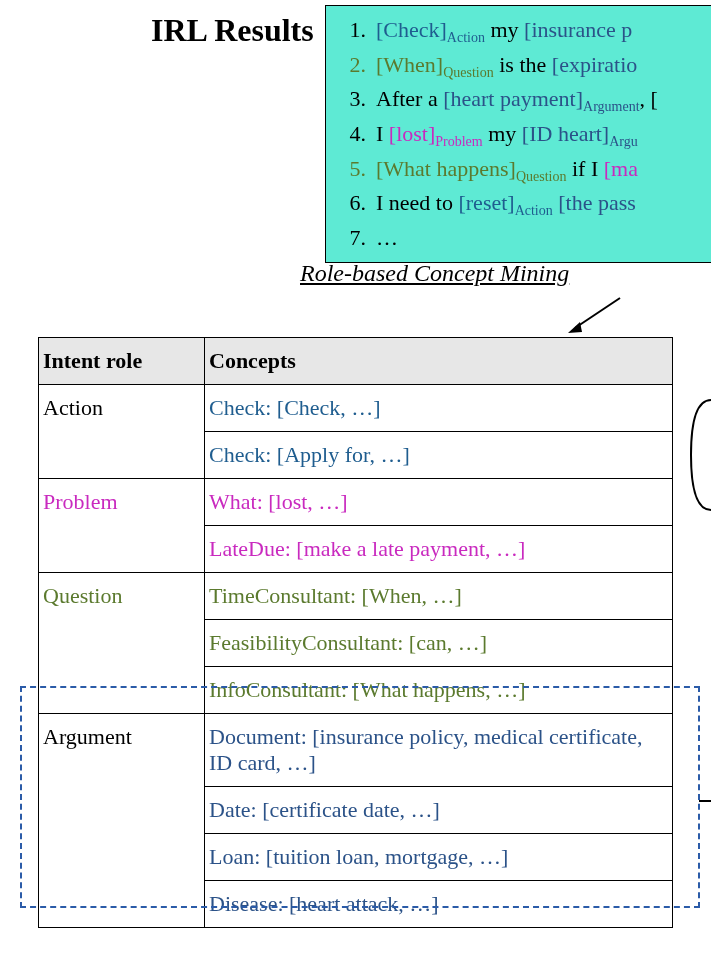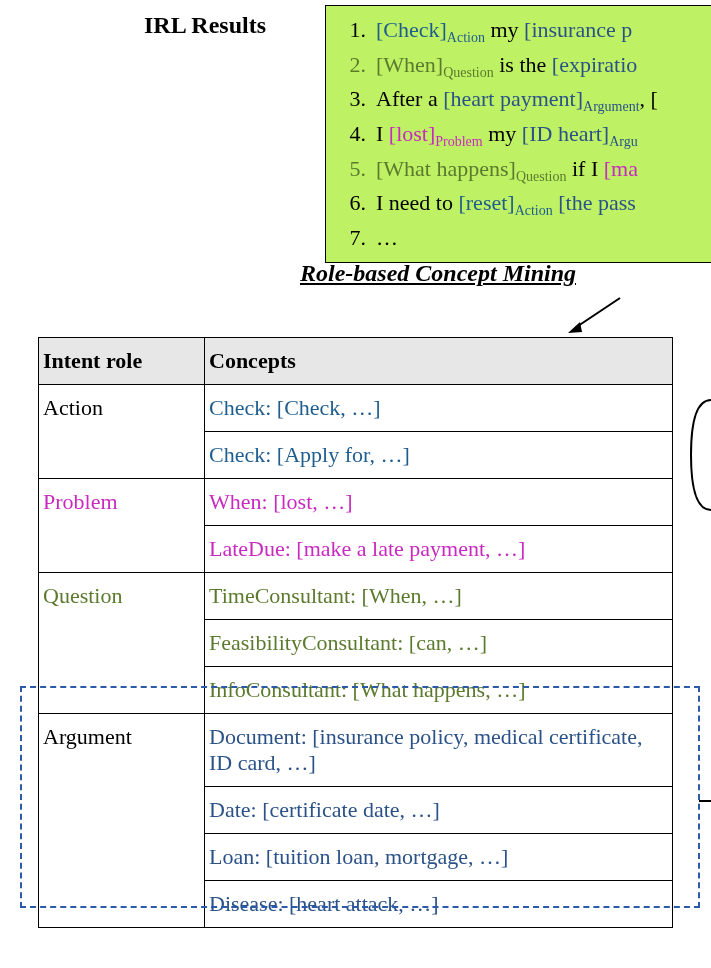--- a/index.html
+++ b/index.html
@@ -12,50 +12,50 @@
       font-size: 22px;
       background: #fff;
       width: 711px;
       height: 968px;
       position: relative;
       overflow: hidden;
     }
     .irl-title {
       position: absolute;
       top: 12px;
-      left: 144px;
+      left: 151px;
       font-weight: bold;
-      font-size: 24px;
+      font-size: 32px;
     }
     .irl-box {
       position: absolute;
       top: 5px;
       left: 325px;
       right: 0;
       border: 1.5px solid #000;
       border-right: none;
       padding: 8px 12px 8px 14px;
-      background: #bef264;
+      background: #5eead4;
       line-height: 1.45;
     }
     .irl-item {
       white-space: nowrap;
     }
     .irl-num {
       display: inline-block;
       width: 26px;
       text-align: right;
       margin-right: 10px;
     }
     .section-title {
       position: absolute;
       top: 260px;
       left: 300px;
       font-style: italic;
-      font-weight: bold;
+      font-weight: normal;
       font-size: 24px;
       text-decoration: underline;
     }
     .arrow-svg {
       position: absolute;
       top: 295px;
       left: 565px;
       width: 60px;
       height: 40px;
     }
@@ -147,21 +147,21 @@
   <tbody>
     <tr>
       <td rowspan="2">Action</td>
       <td class="c-action">Check: [Check, …]</td>
     </tr>
     <tr>
       <td class="c-action">Check: [Apply for, …]</td>
     </tr>
     <tr>
       <td rowspan="2" class="c-problem">Problem</td>
-      <td class="c-problem">When: [lost, …]</td>
+      <td class="c-problem">What: [lost, …]</td>
     </tr>
     <tr>
       <td class="c-problem">LateDue: [make a late payment, …]</td>
     </tr>
     <tr>
       <td rowspan="3" class="c-question">Question</td>
       <td class="c-question">TimeConsultant: [When, …]</td>
     </tr>
     <tr>
       <td class="c-question">FeasibilityConsultant: [can, …]</td>

